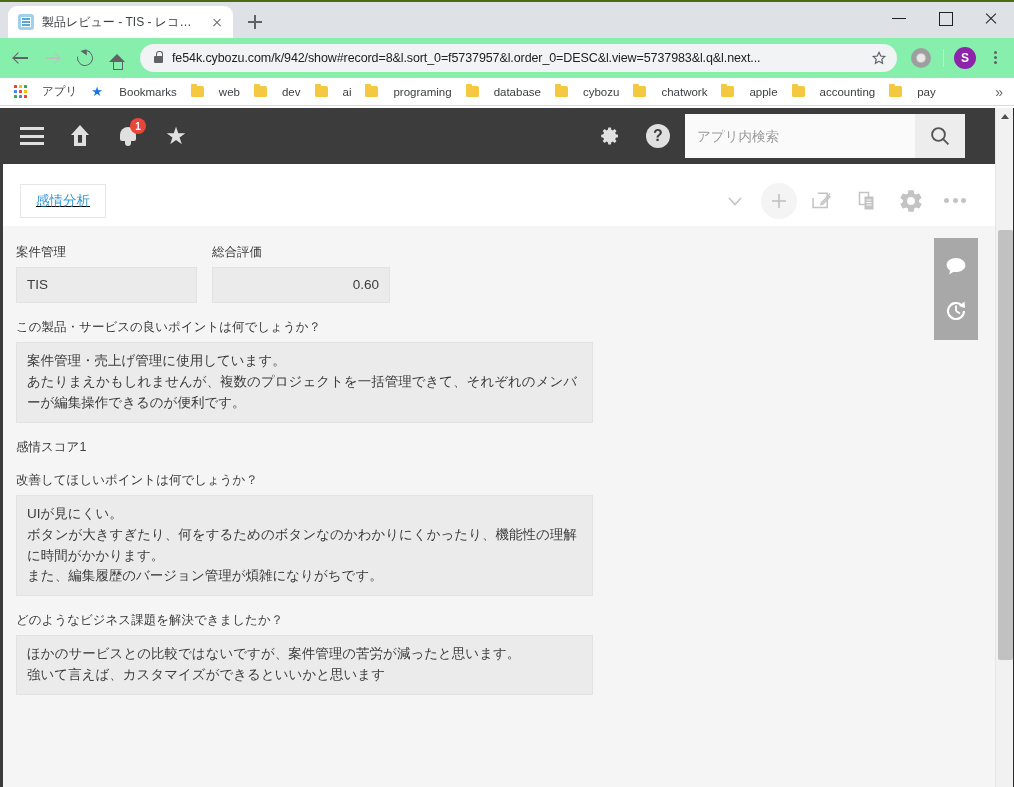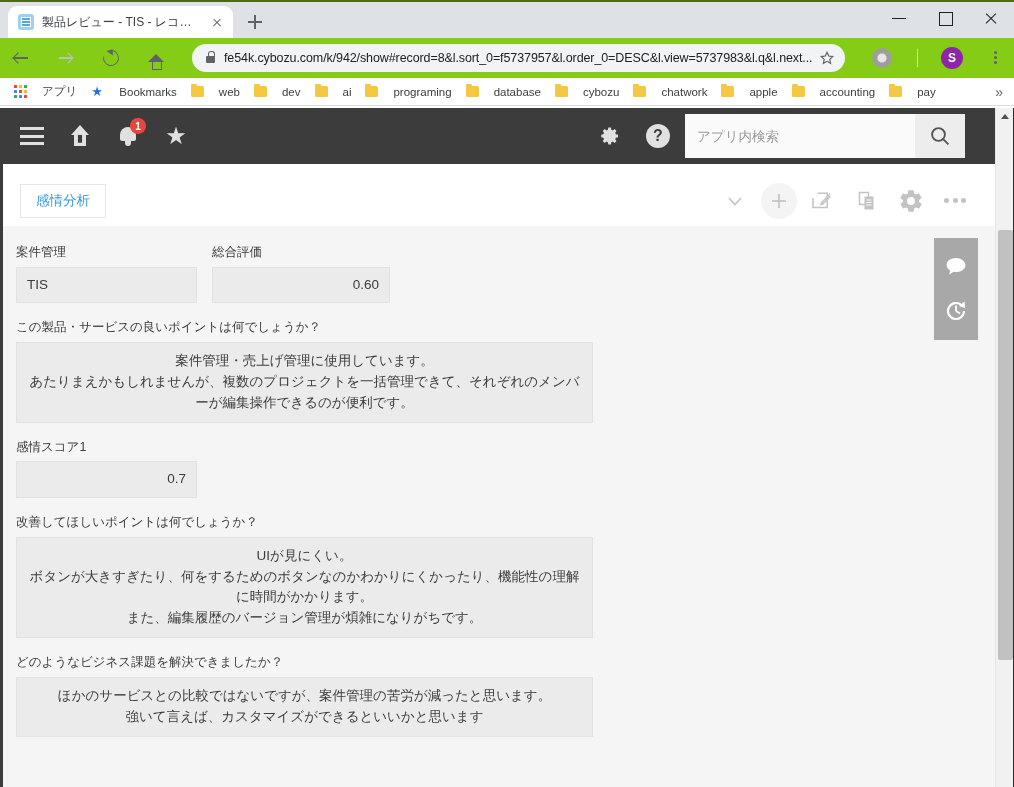--- a/index.html
+++ b/index.html
@@ -70,22 +70,22 @@
     border: 1.2px solid #202124;
   }
   .wc-close::before, .wc-close::after {
     content: ""; position: absolute; left: 16px; top: 15.5px; width: 14px; height: 1.2px; background: #202124;
   }
   .wc-close::before { transform: rotate(45deg); }
   .wc-close::after  { transform: rotate(-45deg); }
 
   
   .navbar {
-    height: 40px; background: #84cc16; display: flex; align-items: center;
-    padding: 0 6px; gap: 15px;
+    height: 40px; background: #86efac; display: flex; align-items: center;
+    padding: 0 6px; gap: 2px;
   }
   .navbtn {
     width: 30px; height: 30px; border-radius: 50%; position: relative;
     display: flex; align-items: center; justify-content: center; cursor: pointer;
     flex: 0 0 30px;
   }
   .icon-arrow-left, .icon-arrow-right { width: 18px; height: 18px; position: relative; }
   .icon-arrow-left::before {
     content: ""; position: absolute; left: 2px; top: 8.2px; width: 14px; height: 1.4px; background: #5f6368;
   }
@@ -269,20 +269,21 @@
   .ksearch-btn {
     width: 50px; background: #ededed; display: flex; align-items: center;
     justify-content: center; cursor: pointer;
   }
   .kheader-endgap { width: 30px; height: 100%; }
 
   
   .rtoolbar {
     height: 62px; background: #fff; display: flex; align-items: center;
     padding: 12px 22px 0 20px;
+    text-decoration: underline;
   }
   .btn-plugin {
     border: 1px solid #e3e7e8; background: #fff; color: #3498db;
     font-size: 13.5px; padding: 9px 15px; cursor: pointer; line-height: 1.1;
     font-family: "Liberation Sans", "DejaVu Sans", sans-serif;
   }
   .rtoolbar-actions {
     margin-left: auto; display: flex; align-items: center; gap: 8px;
   }
   .taction {
@@ -303,21 +304,21 @@
   .frow { display: flex; gap: 15px; }
   .fgroup { margin-bottom: 16px; }
   .flabel {
     font-size: 12.5px; color: #3c3c3c; margin-bottom: 5px; line-height: 1.4;
   }
   .fvalue {
     background: #ebebeb; border: 1px solid #e2e2e2; color: #3c3c3c;
     font-size: 13.5px; padding: 7px 10px; line-height: 1.55;
   }
   .fvalue.num { text-align: right; }
-  .fvalue.multiline { white-space: pre-wrap; padding: 8px 10px; text-align: center; }
+  .fvalue.multiline { white-space: pre-wrap; padding: 8px 10px; }
   .w-name { width: 181px; }
   .w-score { width: 178px; }
   .w-text { width: 577px; }
 
   
   .sidetabs {
     position: absolute; right: 17px; top: 130px; width: 44px;
     background: #a8a8a8; z-index: 8; padding: 7px 0;
   }
   .sidetab {
@@ -562,21 +563,20 @@
         </div>
 
         <div class="fgroup">
           <div class="flabel">この製品・サービスの良いポイントは何でしょうか？</div>
           <div class="fvalue multiline w-text">案件管理・売上げ管理に使用しています。
 あたりまえかもしれませんが、複数のプロジェクトを一括管理できて、それぞれのメンバーが編集操作できるのが便利です。</div>
         </div>
 
         <div class="fgroup">
           <div class="flabel">感情スコア1</div>
-          <div class="fvalue num w-name">0.7</div>
         </div>
 
         <div class="fgroup">
           <div class="flabel">改善してほしいポイントは何でしょうか？</div>
           <div class="fvalue multiline w-text">UIが見にくい。
 ボタンが大きすぎたり、何をするためのボタンなのかわかりにくかったり、機能性の理解に時間がかかります。
 また、編集履歴のバージョン管理が煩雑になりがちです。</div>
         </div>
 
         <div class="fgroup">

